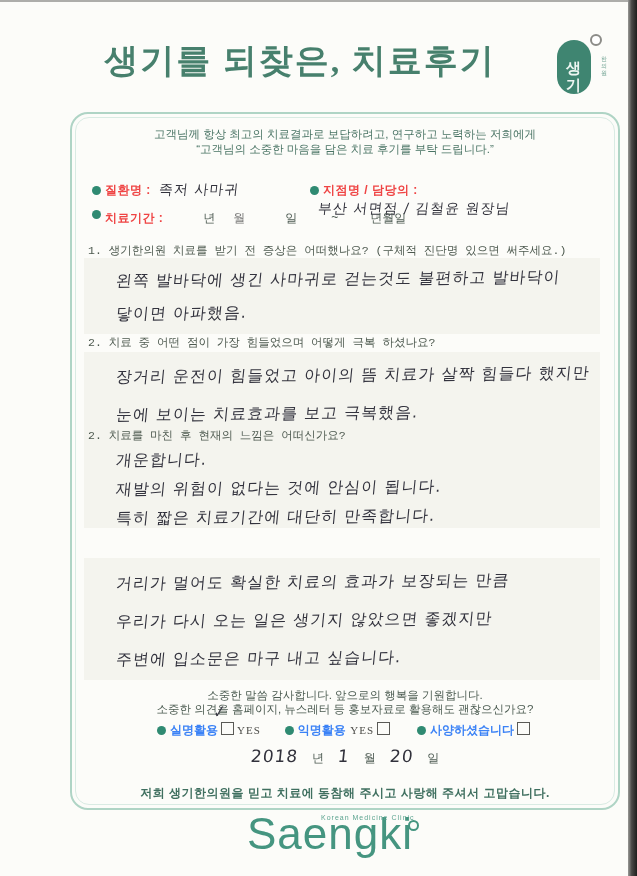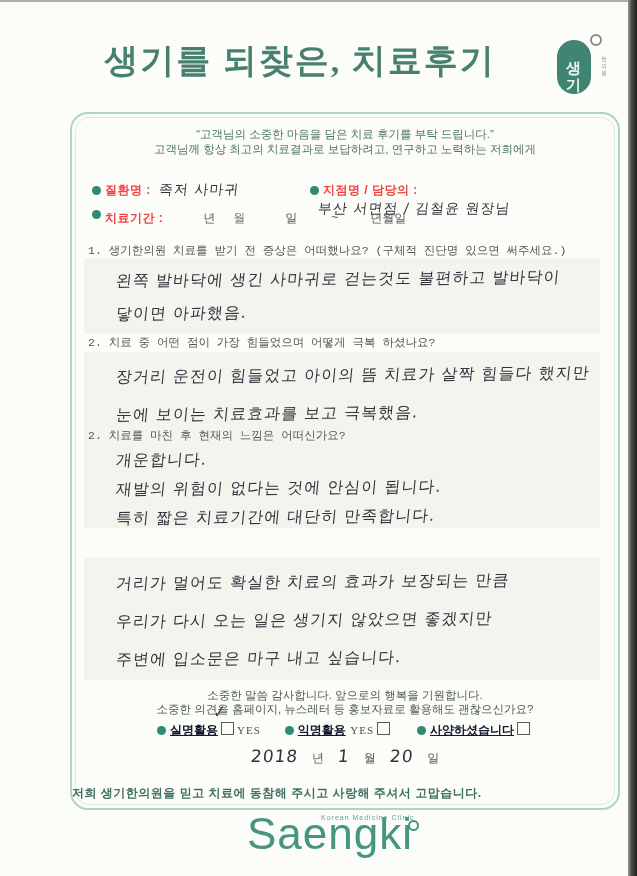--- a/index.html
+++ b/index.html
@@ -52,30 +52,30 @@
   .ans div{transform:rotate(-0.5deg) skewX(-6deg);font-family:"DejaVu Sans",sans-serif;
     color:#33333e;letter-spacing:1px;}
   .a1{top:148px;line-height:33px;} .a2{top:242px;line-height:38px;}
   .a3{top:330px;line-height:29px;} .a4{top:449px;line-height:38px;}
   
   .thanks{position:absolute;top:574px;left:0;width:100%;text-align:center;font-size:11.5px;
     color:#4a5a50;line-height:14px;z-index:1;}
   .consent{position:absolute;top:606px;left:0;width:100%;display:flex;justify-content:center;
     gap:24px;z-index:1;align-items:baseline;}
   .copt{position:relative;white-space:nowrap;}
-  .clabel{font-size:12px;font-weight:bold;color:#0f172a;text-decoration:underline;}
+  .clabel{font-size:12px;font-weight:bold;color:#3b82f6;}
   .box{display:inline-block;width:11px;height:11px;border:1.5px solid #5a5a56;vertical-align:-1px;
     margin:0 3px;}
   .cyes{font-size:11px;color:#4c4c48;font-family:"Liberation Serif",serif;letter-spacing:1px;}
   .check{position:absolute;top:-18px;left:56px;font-size:16px;color:#3a3a44;
     transform:rotate(-12deg) skewX(-10deg);}
   .daterow{position:absolute;top:632px;left:0;width:100%;display:flex;justify-content:center;
     gap:14px;align-items:baseline;z-index:1;}
   .dnum{font-size:17px;} .dunit{font-size:12px;color:#4c5a52;}
-  .footerline{position:absolute;top:671px;left:0;width:100%;font-size:12px;
+  .footerline{position:absolute;top:671px;left:0;width:100%;text-align:center;font-size:12px;
     color:#3f6f5f;font-weight:bold;letter-spacing:0.5px;z-index:1;}
   
   .brand{position:absolute;top:808px;left:0;width:628px;text-align:center;}
   .brandwrap{position:relative;display:inline-block;margin-left:32px;}
   .tagline{position:absolute;top:6px;left:74px;font-size:7px;color:#5ba38f;letter-spacing:1px;
     white-space:nowrap;}
   .bname{font-size:44px;color:#459580;letter-spacing:1px;line-height:1.2;}
   .bring{position:absolute;top:12px;right:-6px;width:7px;height:7px;border:2px solid #459580;
     border-radius:50%;}
 </style>
@@ -97,22 +97,22 @@
   </div>
 
   <div class="frame">
     <div class="frame-inner"></div>
     <div class="shade s1"></div>
     <div class="shade s2"></div>
     <div class="shade s3"></div>
     <div class="shade s4"></div>
 
     <div class="intro">
+      <div>고객님께 항상 최고의 치료결과로 보답하려고, 연구하고 노력하는 저희에게</div>
       <div>“고객님의 소중한 마음을 담은 치료 후기를 부탁 드립니다.”</div>
-      <div>고객님께 항상 최고의 치료결과로 보답하려고, 연구하고 노력하는 저희에게</div>
     </div>
 
     <div class="g1">
       <span class="blt"></span><span class="flabel">질환명 :</span><span class="hw fval">족저 사마귀</span>
     </div>
 
     <div class="g2">
       <span class="blt"></span><span class="flabel">지점명 / 담당의 :</span><span class="hw fval">부산 서면점 / 김철윤 원장님</span>
     </div>
 

